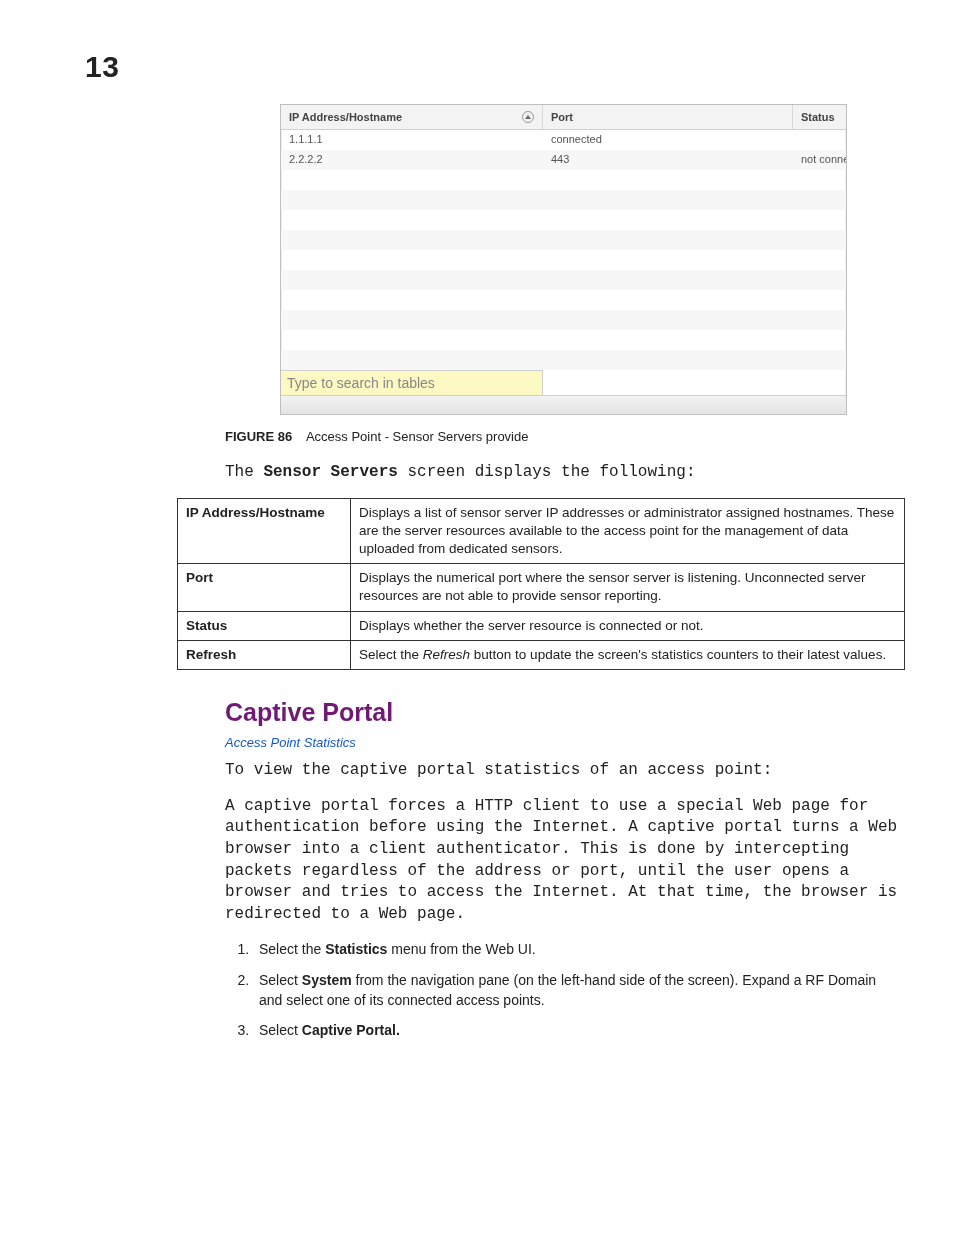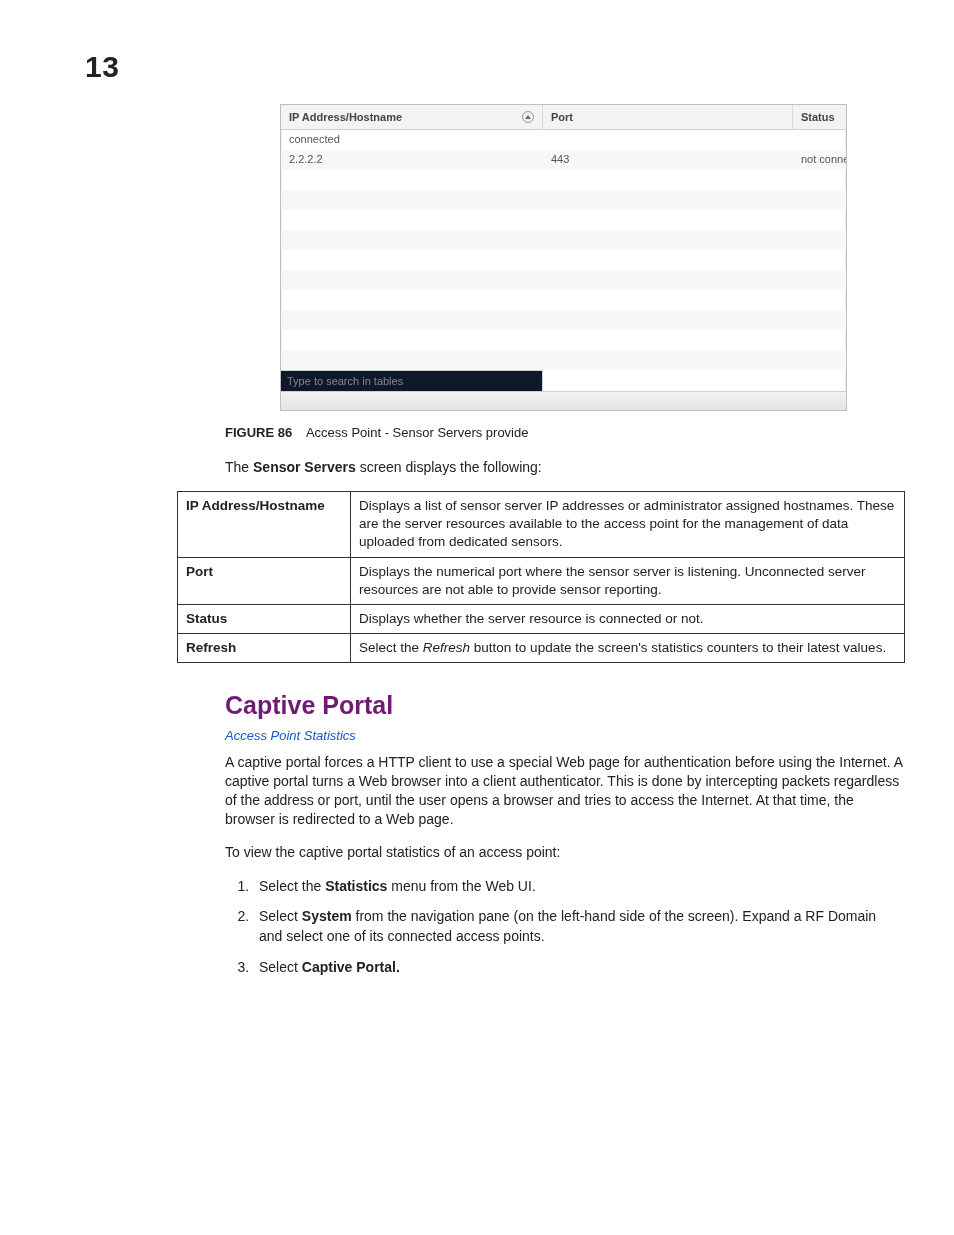--- a/index.html
+++ b/index.html
@@ -84,39 +84,39 @@
     overflow: hidden;
   }
   .shot-foot {
     display: flex;
   }
   .shot-foot .search {
     width: 262px;
     border-top: 1px solid #d0d0d0;
     border-right: 1px solid #d0d0d0;
     padding: 4px 6px;
-    font-size: 11px;
+    font-size: 14px;
     color: #888;
     box-sizing: border-box;
-    background:#0f172a;
+    background:#fef9c3;
   }
   .shot-scroll {
     height: 18px;
     background: linear-gradient(#f2f2f2,#e4e4e4);
     border-top: 1px solid #d0d0d0;
   }
 
   
   .caption {
     margin: 14px 0 18px 0;
     font-size: 13px;
   }
   .caption b { font-weight: 900; }
 
-  .para { font-size: 14px; line-height: 1.35; margin: 0 0 14px 0; }
+  .para { font-size: 16px; line-height: 1.35; margin: 0 0 14px 0; font-family: Liberation Mono, monospace; }
 
   
   .deftable {
     border-collapse: collapse;
     width: 100%;
     font-size: 13.5px;
     margin-left: -48px;
     width: 728px;
     margin-bottom: 28px;
   }
@@ -175,20 +175,21 @@
         </div>
         <div class="cell c-port">
           <span>Port</span>
         </div>
         <div class="cell c-stat">
           <span>Status</span>
         </div>
       </div>
       <div class="shot-body" id="shot-body">
           <div class="row">
+            <div class="cell c-ip">1.1.1.1</div>
             <div class="cell c-stat">connected</div>
           </div>
           <div class="row">
             <div class="cell c-ip">2.2.2.2</div>
             <div class="cell c-port">443</div>
             <div class="cell c-stat">not connected</div>
           </div>
           <div class="row">
             <div class="cell c-ip"></div>
             <div class="cell c-port"></div>
@@ -275,22 +276,22 @@
             <td class="term">Refresh</td>
             <td>Select the <span class="italic">Refresh</span> button to update the screen's statistics counters to their latest values.</td>
           </tr>
         </tbody>
     </table>
 
     
     <h2 class="section">Captive Portal</h2>
     <a class="link">Access Point Statistics</a>
 
+    <p class="para">To view the captive portal statistics of an access point:</p>
     <p class="para">A captive portal forces a HTTP client to use a special Web page for authentication before using the Internet. A captive portal turns a Web browser into a client authenticator. This is done by intercepting packets regardless of the address or port, until the user opens a browser and tries to access the Internet. At that time, the browser is redirected to a Web page.</p>
-    <p class="para">To view the captive portal statistics of an access point:</p>
 
     <ol class="steps">
       <li>
         <span>Select the </span><b>Statistics</b><span> menu from the Web UI.</span>
       </li>
       <li>
         <span>Select </span><b>System</b><span> from the navigation pane (on the left-hand side of the screen). Expand a RF Domain and select one of its connected access points.</span>
       </li>
       <li>
         <span>Select </span><b>Captive Portal.</b><span></span>

